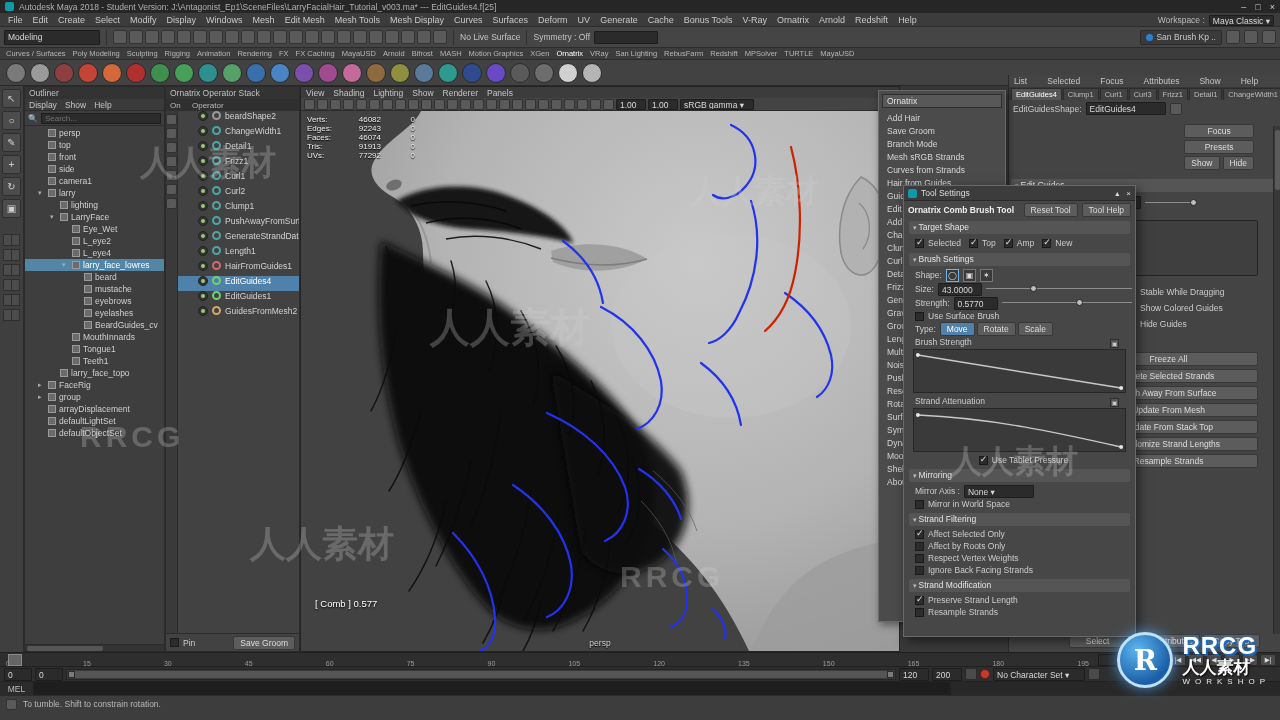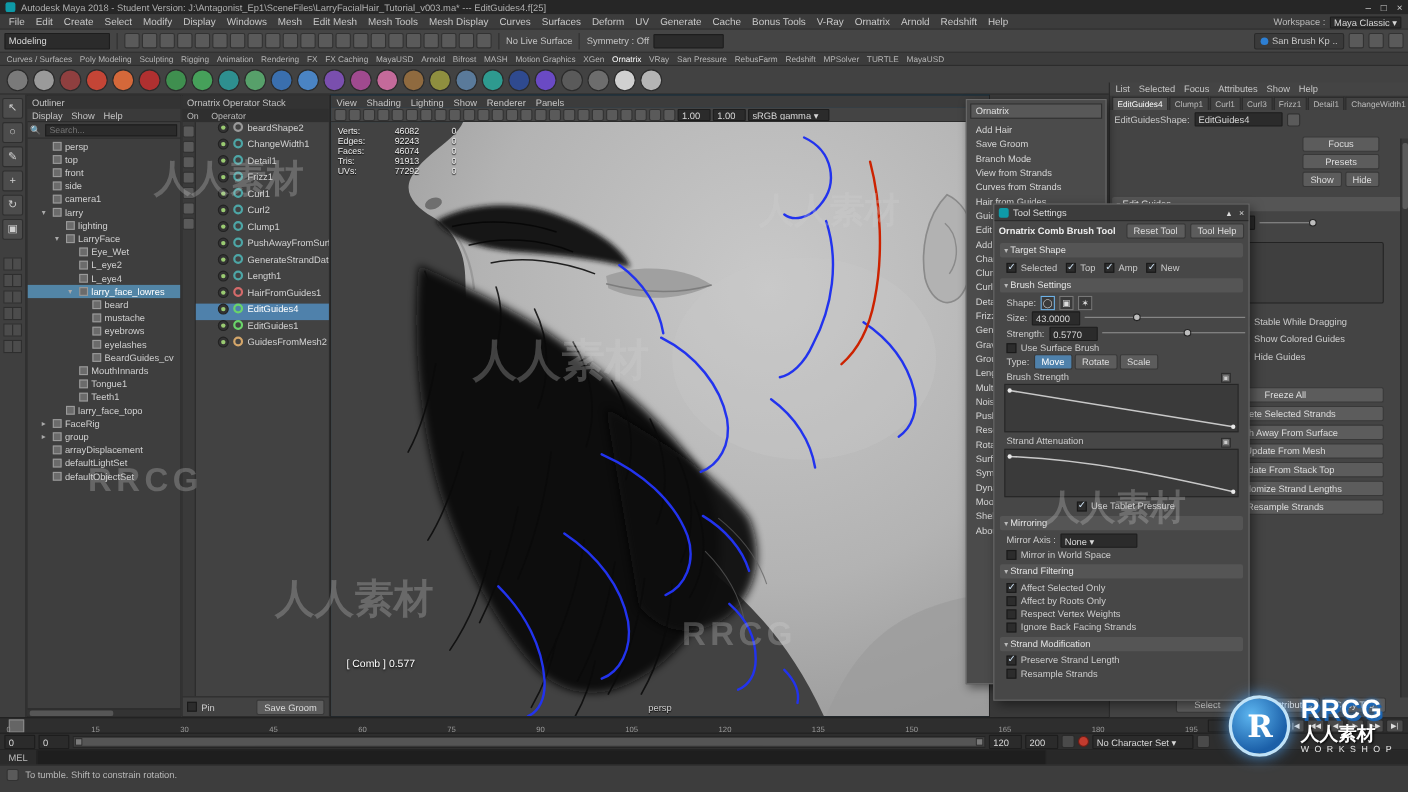--- a/index.html
+++ b/index.html
@@ -95,21 +95,21 @@
 .slider{flex:1;height:10px;position:relative}
 .slider::before{content:"";position:absolute;left:0;right:0;top:4px;height:1px;background:#8d8d8d}
 .slider i{position:absolute;top:1px;width:7px;height:7px;background:#bdbdbd;border:1px solid #222;border-radius:50%}
 .graph{height:44px;background:#3a3a3a;border:1px solid #262626;margin:1px 6px 2px;position:relative}
 .gexp{position:absolute;right:6px;margin-top:-11px;width:9px;height:9px;background:#555;border:1px solid #2c2c2c;font-size:6px;color:#ccc;text-align:center;line-height:8px}
 .shape-ic{width:13px;height:13px;background:#3a3a3a;border:1px solid #777;display:flex;align-items:center;justify-content:center;font-size:8px;color:#ddd}
 .shape-ic.selected{border-color:#6fb3e8}
 .seg{display:flex;gap:2px}
 
 #attreditor{position:absolute;left:1008px;top:75px;width:272px;height:577px;background:#444;border-left:1px solid #2a2a2a;z-index:3;display:flex;flex-direction:column}
-.ae-menus{display:flex;gap:8px;font-size:8.5px;color:#c6c6c6;height:12px;align-items:center;padding:0 5px;flex:none}
+.ae-menus{display:flex;gap:20px;font-size:8.5px;color:#c6c6c6;height:12px;align-items:center;padding:0 5px;flex:none}
 .ae-tabs{display:flex;gap:1px;height:13px;background:#383838;align-items:flex-end;padding:0 2px;flex:none;overflow:hidden}
 .ae-tab{font-size:7.5px;color:#bbb;background:#424242;border:1px solid #2c2c2c;border-bottom:none;padding:1px 4px;white-space:nowrap}
 .ae-tab.selected{background:#565656;color:#fff}
 .ae-body{flex:1;position:relative;overflow:hidden;font-size:8.5px}
 .ae-row{display:flex;align-items:center;gap:4px;padding:2px 4px}
 .ae-col-btns{position:absolute;right:26px;top:24px;display:flex;flex-direction:column;gap:2px}
 .ae-box{position:absolute;left:125px;right:22px;top:120px;height:56px;background:#3f3f3f;border:1px solid #232323;border-radius:2px}
 .ae-checks{position:absolute;left:118px;top:186px;display:flex;flex-direction:column;gap:4px}
 .ae-btns{position:absolute;left:70px;right:22px;top:252px;display:flex;flex-wrap:wrap;gap:3px}
 .ae-btns .btn{flex:1 0 40%}
@@ -243,21 +243,21 @@
       <span class="shelf-tab">FX</span>
       <span class="shelf-tab">FX Caching</span>
       <span class="shelf-tab">MayaUSD</span>
       <span class="shelf-tab">Arnold</span>
       <span class="shelf-tab">Bifrost</span>
       <span class="shelf-tab">MASH</span>
       <span class="shelf-tab">Motion Graphics</span>
       <span class="shelf-tab">XGen</span>
       <span class="shelf-tab active">Ornatrix</span>
       <span class="shelf-tab">VRay</span>
-      <span class="shelf-tab">San Pressure</span>
+      <span class="shelf-tab">San Lighting</span>
       <span class="shelf-tab">RebusFarm</span>
       <span class="shelf-tab">Redshift</span>
       <span class="shelf-tab">MPSolver</span>
       <span class="shelf-tab">TURTLE</span>
       <span class="shelf-tab">MayaUSD</span>
     </div>
   <div id="shelficons">
 
   <span class="shelf-ic" style="background: rgb(122, 122, 122);"></span>
       <span class="shelf-ic" style="background: rgb(154, 154, 154);"></span>
@@ -726,21 +726,21 @@
     </div>
   </div>
 
   <div id="orn-menu">
     <div class="hd">Ornatrix</div>
     <div>
 
     <div class="om-item">Add Hair</div>
         <div class="om-item">Save Groom</div>
         <div class="om-item">Branch Mode</div>
-        <div class="om-item">View from Strands</div>
+        <div class="om-item">Mesh sRGB Strands</div>
         <div class="om-item">Curves from Strands</div>
         <div class="om-item">Hair from Guides</div>
         <div class="om-item">Guides from Mesh</div>
         <div class="om-item">Edit Guides</div>
         <div class="om-item">Add Operator</div>
         <div class="om-item">Change Width</div>
         <div class="om-item">Clump</div>
         <div class="om-item">Curl</div>
         <div class="om-item">Detail</div>
         <div class="om-item">Frizz</div>

